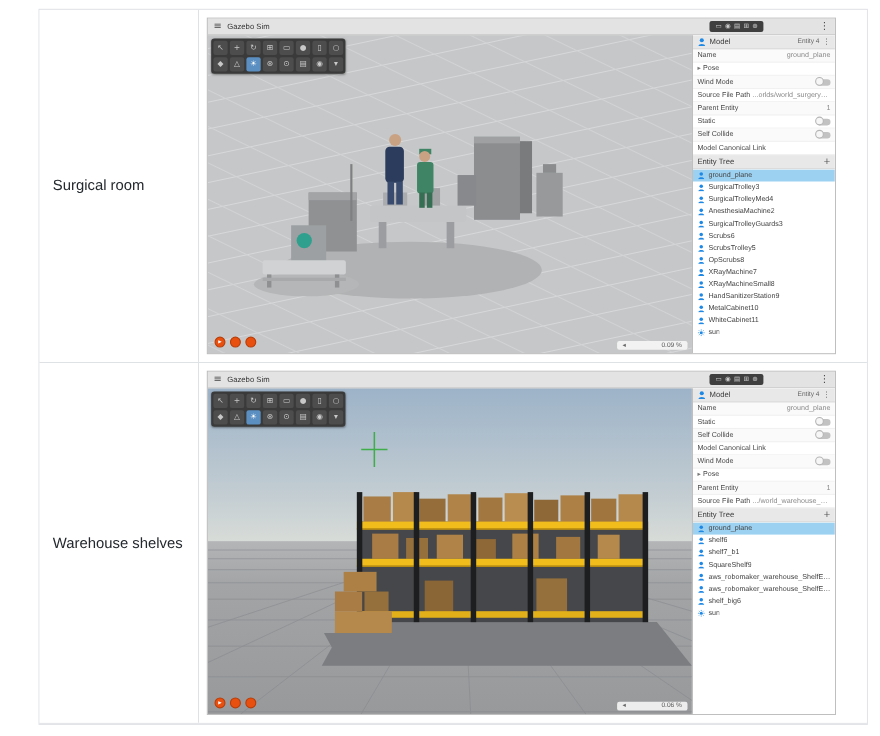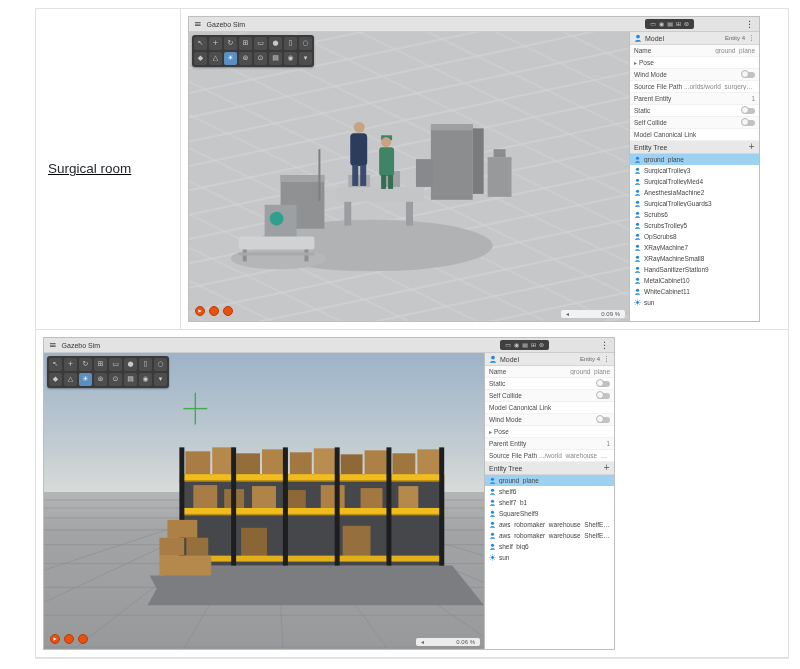--- a/index.html
+++ b/index.html
@@ -2,21 +2,21 @@
 <html><head>
 <meta charset="utf-8">
 <style>
   *{margin:0;padding:0;box-sizing:border-box;}
   html,body{width:800px;height:669px;background:#fff;font-family:"Liberation Sans",sans-serif;overflow:hidden;}
   .glyph,.icon{font-family:"DejaVu Sans",sans-serif;line-height:1;}
 
   .doc-table{position:absolute;left:35px;top:8px;width:754px;border:1px solid #dfe2e5;}
   .doc-row{display:flex;border-bottom:1px solid #dfe2e5;}
   .doc-row:last-child{border-bottom:none;border-bottom:1px solid #dfe2e5;}
-  .label-cell{width:145px;border-right:1px solid #dfe2e5;display:flex;align-items:center;padding:10px 12px;background:#fff;text-decoration:underline;}
+  .label-cell{width:145px;border-right:1px solid #dfe2e5;display:flex;align-items:center;padding:10px 12px;background:#fff;}
   .label-text{font-size:13.5px;color:#24292e;line-height:1.45;}
   .img-cell{flex:1;padding:7px;background:#fff;}
 
   .gz-window{width:572px;border:1px solid #bfbfbf;background:#fff;display:flex;flex-direction:column;}
   .win-1{height:306px;}
   .win-2{height:313px;}
   .gz-titlebar{height:15px;background:#e3e3e3;border-bottom:1px solid #cccccc;display:flex;align-items:center;gap:5px;padding:0 5px;flex-shrink:0;}
   .menu-glyph{font-size:9px;color:#444;cursor:pointer;}
   .gz-title{font-size:7px;color:#333;}
   .spacer{flex:1;}
@@ -414,20 +414,23 @@
               </div>
             </div>
           </div>
         </div>
       </div>
 
     </div>
   </div>
 
   <div class="doc-row">
+    <div class="label-cell">
+      <span class="label-text">Warehouse shelves</span>
+    </div>
     <div class="img-cell">
 
       <div class="gz-window win-2">
         <div class="gz-titlebar">
           <span class="glyph menu-glyph">≡</span>
           <span class="gz-title">Gazebo Sim</span>
           <span class="spacer"></span>
           <span class="tb-cluster">
               <span class="glyph clu-btn">▭</span>
               <span class="glyph clu-btn">◉</span>

